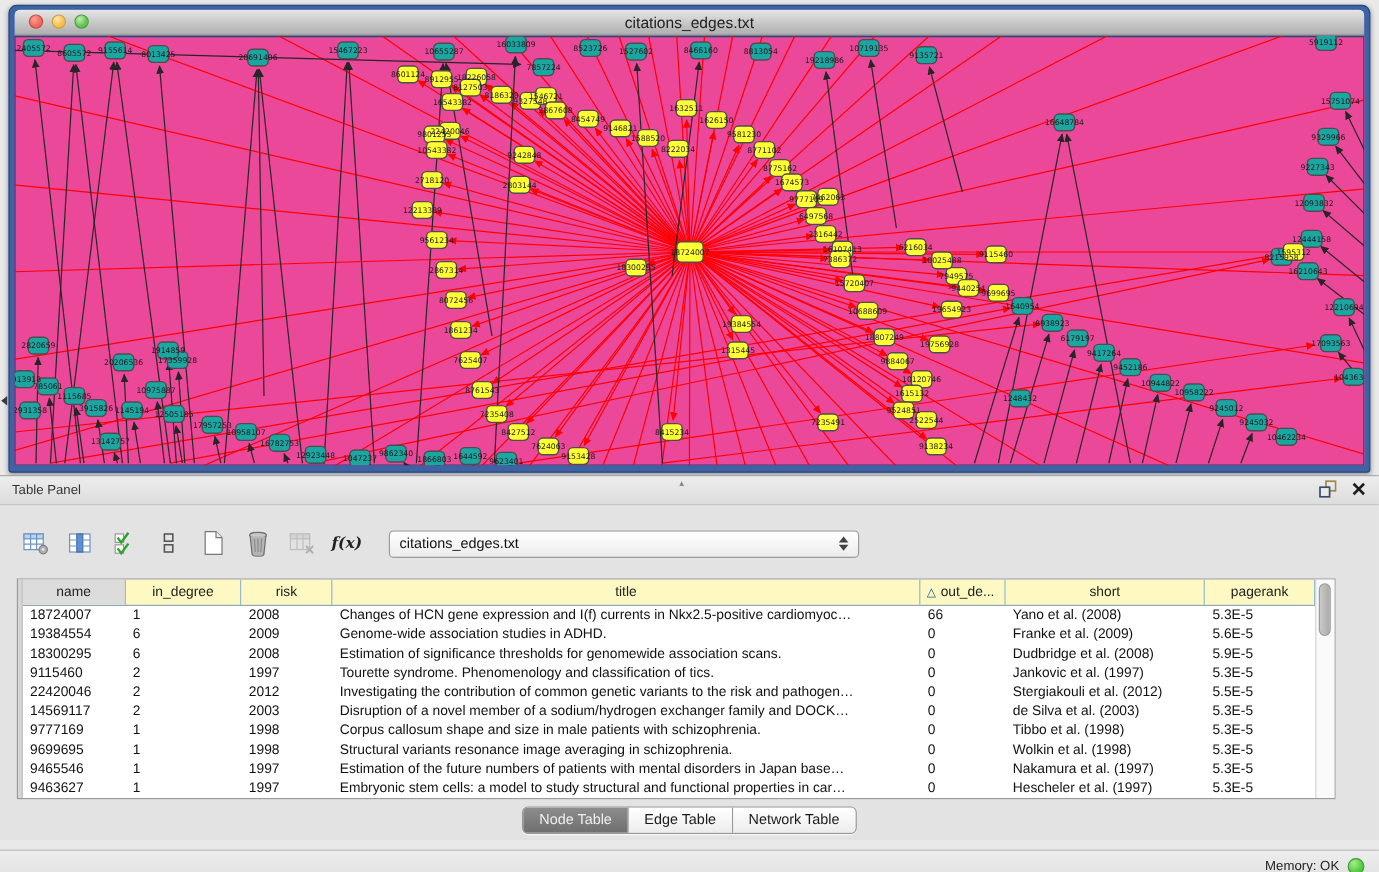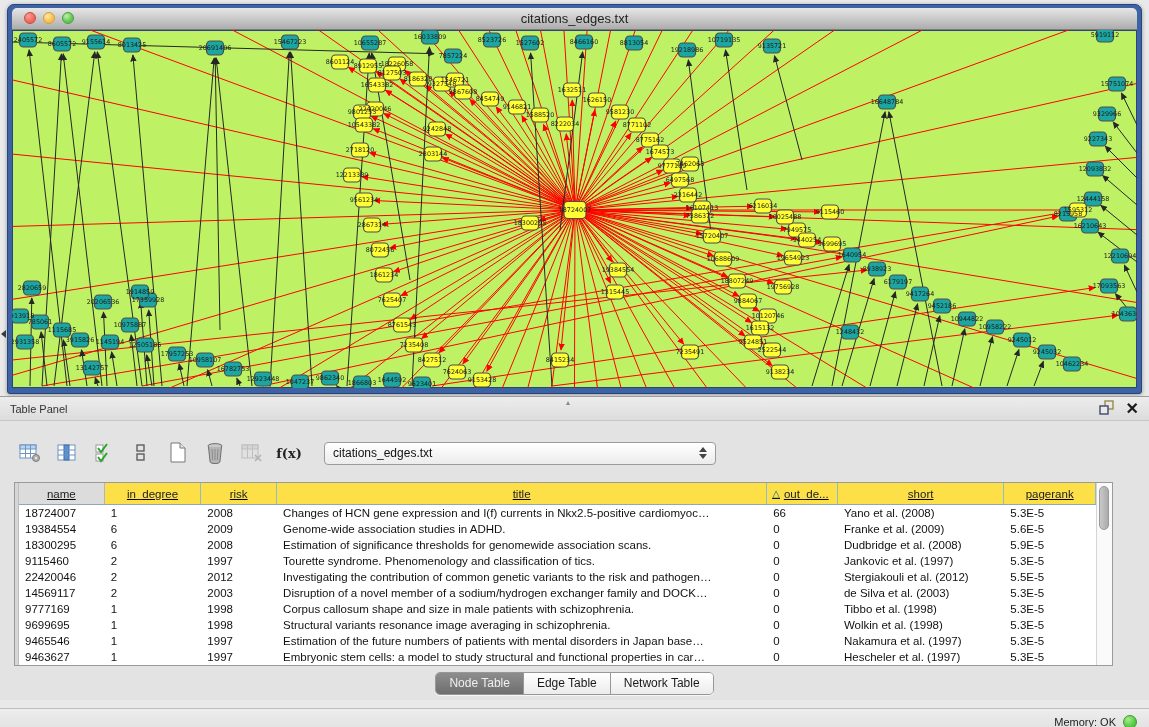--- a/index.html
+++ b/index.html
@@ -9,43 +9,43 @@
     border:1px solid #26457C;border-radius:7px 7px 3px 3px;box-sizing:border-box;
     padding:3px 4px 6px 4px;box-shadow:0 1px 4px rgba(0,0,0,.35);}
   .titlebar{height:21px;border-radius:5px 5px 0 0;background:linear-gradient(#E6E6E6,#ADADAD);
     border-bottom:1px solid #7E7E7E;position:relative;display:flex;align-items:center;justify-content:center;}
   .title-text{font-size:13px;color:#222;}
   .lights{position:absolute;left:12px;top:4px;display:flex;gap:7px;}
   .light{width:12px;height:12px;border-radius:50%;box-sizing:border-box;}
   .light.red{background:radial-gradient(circle at 35% 30%,#FF9D94,#EC6A5E 60%);border:1px solid #C94A3F;}
   .light.yellow{background:radial-gradient(circle at 35% 30%,#FFE9A8,#F5BF4F 60%);border:1px solid #CFA03E;}
   .light.green{background:radial-gradient(circle at 35% 30%,#C2F1A9,#61C554 60%);border:1px solid #48A03C;}
-  .canvas-wrap{background:#bef264;height:358px;overflow:hidden;box-shadow:inset 0 0 0 1px #27457E;}
+  .canvas-wrap{background:#ec4899;height:358px;overflow:hidden;box-shadow:inset 0 0 0 1px #27457E;}
   svg text{font-family:"DejaVu Sans",sans-serif;}
   
   .table-panel{position:absolute;left:0;top:396px;width:1149px;height:304px;background:#E3E3E3;border-top:1px solid #9C9C9C;box-sizing:border-box;}
   .panel-titlebar{height:23px;background:linear-gradient(#EDEDED,#DCDCDC);border-bottom:1px solid #C6C6C6;
     display:flex;align-items:center;padding:0 10px;font-size:11px;color:#333;position:relative;}
   .panel-title-right{position:absolute;right:10px;top:0;height:23px;display:flex;align-items:center;gap:12px;}
   .close-x{font-size:16px;font-weight:bold;color:#1a1a1a;line-height:16px;cursor:default;}
   .splitter-dot{position:absolute;left:566px;top:1px;font-size:8px;color:#8a8a8a;}
   .toolbar{margin-top:13px;height:38px;display:flex;align-items:center;padding-left:16px;gap:9px;}
   .tool-btn{width:28px;height:28px;display:flex;align-items:center;justify-content:center;}
-  .fx-label{font-family:"DejaVu Serif",serif;font-weight:bold;font-size:13px;color:#222;}
+  .fx-label{font-family:"DejaVu Serif",serif;font-style:italic;font-weight:bold;font-size:13px;color:#222;}
   .combo{margin-left:12px;width:392px;height:23px;border:1px solid #9B9B9B;border-radius:4px;
     background:linear-gradient(#FFFFFF,#ECECEC);display:flex;align-items:center;padding:0 8px;box-sizing:border-box;
     font-size:12px;color:#111;position:relative;}
   .combo-arrows{position:absolute;right:8px;top:4px;display:flex;flex-direction:column;gap:2px;}
   .combo-arrows i{display:block;width:0;height:0;border-left:4px solid transparent;border-right:4px solid transparent;}
   .combo-arrows .up{border-bottom:5px solid #444;}
   .combo-arrows .down{border-top:5px solid #444;}
   .table-wrap{margin:10px 36px 0 14px;height:182px;background:#fff;border:1px solid #9A9A9A;display:flex;position:relative;box-sizing:content-box;}
   .tbl{flex:1;overflow:hidden;}
   .gutter{width:3px;background:#D6D6D6;border-right:1px solid #BDBDBD;}
-  .thead{display:flex;height:22px;background:#fde047;border-bottom:1px solid #8FA8B8;box-sizing:border-box;text-decoration:underline;}
+  .thead{display:flex;height:22px;background:#fef9c3;border-bottom:1px solid #8FA8B8;box-sizing:border-box;}
   .th{font-size:11.5px;color:#222;display:flex;align-items:center;justify-content:center;border-right:1px solid #93B9CD;box-sizing:border-box;overflow:hidden;white-space:nowrap;}
   .th.gray{background:#DCDCDC;border-right:1px solid #B5B5B5;}
   .th.sorted{justify-content:flex-start;padding-left:5px;gap:4px;}
   .sort-tri{color:#1C5E8F;font-size:10px;}
   .tbody .tr{display:flex;height:16px;line-height:16px;font-size:11.5px;color:#111;}
   .td{padding-left:6px;box-sizing:border-box;overflow:hidden;white-space:nowrap;}
   .c0{width:86px;}.c1{width:97px;}.c2{width:76px;}.c3{width:492px;}.c4{width:71px;}.c5{width:167px;}.c6{width:92px;}
   .vscroll{width:15px;background:#FAFAFA;border-left:1px solid #D4D4D4;position:relative;}
   .vthumb{position:absolute;left:2px;top:3px;width:10px;height:44px;border-radius:6px;background:linear-gradient(90deg,#C9C9C9,#ABABAB);border:1px solid #9A9A9A;box-sizing:border-box;}
   .tabs-row{margin-top:6px;display:flex;justify-content:center;}

